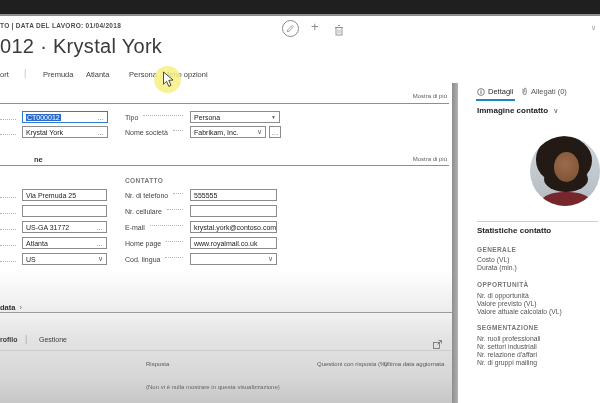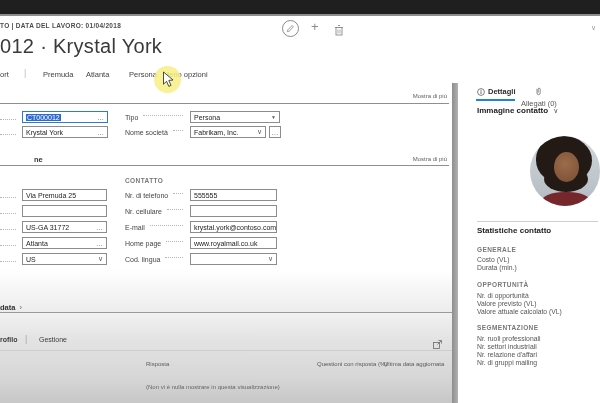--- a/index.html
+++ b/index.html
@@ -47,21 +47,21 @@
   .subtab{font-size:7px;color:#3c3c3c;white-space:nowrap;}
   .subtab.active{font-weight:bold;}
   .sub-col{font-size:6px;color:#5a5a5a;white-space:nowrap;}
   .empty-msg{font-size:6px;color:#666;white-space:nowrap;}
 
   .vscroll{left:452px;top:83px;width:6px;height:320px;
     background:linear-gradient(90deg,#8d8d8d,#b2b2b2);}
 
   
   .fb-tab{font-size:7.5px;white-space:nowrap;}
-  .fb-tab.active{color:#2b2b2b;font-weight:bold;text-align:right;}
+  .fb-tab.active{color:#2b2b2b;font-weight:normal;text-align:right;}
   .fb-tab.inactive{color:#585858;}
   .fb-underline{height:2px;background:#1e88c7;}
   .fb-imgtitle{font-size:8px;font-weight:bold;color:#222;white-space:nowrap;}
   .photo{left:530px;top:136px;width:70px;height:70px;border-radius:50%;overflow:hidden;
          background:linear-gradient(180deg,#d2d8dc 0%,#b2bac1 100%);}
   .photo .hair{position:absolute;left:6px;top:0px;width:56px;height:48px;background:#241a15;
                border-radius:48% 52% 50% 50%;}
   .photo .hair2{position:absolute;left:14px;top:30px;width:44px;height:26px;background:#241a15;border-radius:50%;}
   .photo .face{position:absolute;left:24px;top:16px;width:25px;height:30px;border-radius:50%;
                background:radial-gradient(circle at 45% 40%,#9c6c4b 0%,#7d5236 85%);}
@@ -248,21 +248,21 @@
 
   <div class="abs" style="left:477px;top:87px;display:flex;align-items:center;gap:3px;">
     <svg width="8" height="8" viewBox="0 0 8 8">
       <circle cx="4" cy="4" r="3.4" fill="none" stroke="#4a4a4a" stroke-width="0.7"></circle>
       <line x1="4" y1="3.4" x2="4" y2="5.8" stroke="#4a4a4a" stroke-width="0.9"></line>
       <circle cx="4" cy="2.2" r="0.5" fill="#4a4a4a"></circle>
     </svg>
     <span class="fb-tab active">Dettagli</span>
   </div>
   <div class="abs fb-underline" style="left:476px;top:99px;width:39px;"></div>
-  <div class="abs" style="left:521px;top:87px;display:flex;align-items:center;gap:3px;flex-direction:column;">
+  <div class="abs" style="left:521px;top:87px;display:flex;align-items:center;gap:3px;">
     <svg width="7" height="9" viewBox="0 0 7 9">
       <path d="M2 1.8 V6 a1.6 1.6 0 0 0 3.2 0 V2.2 a1 1 0 0 0 -2 0 V5.6" fill="none" stroke="#5a5a5a" stroke-width="0.7"></path>
     </svg>
     <span class="fb-tab inactive">Allegati (0)</span>
   </div>
 
   <div class="abs fb-imgtitle" style="left:477px;top:106px;">
     <span>Immagine contatto</span>
     <span style="font-weight:normal;color:#555;font-size:7px;padding-left:3px;">∨</span>
   </div>

